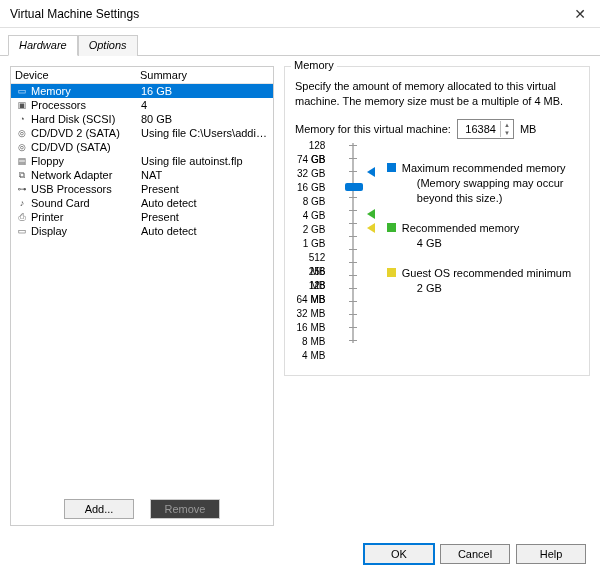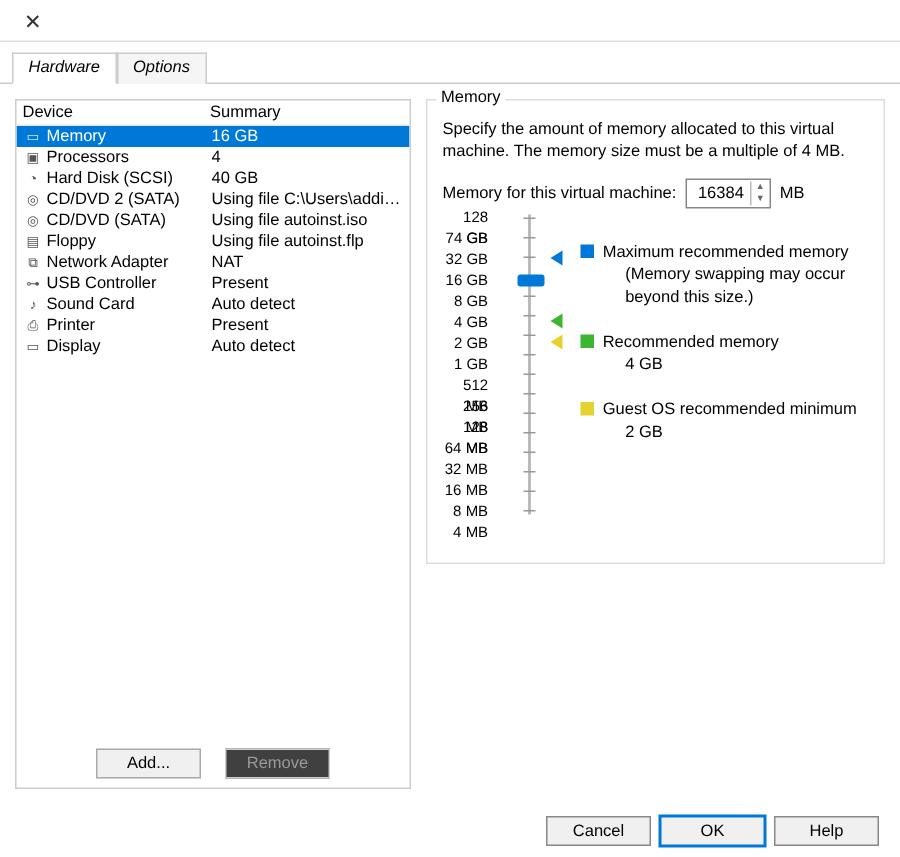--- a/index.html
+++ b/index.html
@@ -232,20 +232,21 @@
   }
   .dlgbtn.default {
     border: 1px solid #0078d7;
     outline: 1px solid #0078d7;
   }
 </style>
 </head>
 <body>
 
 <div class="titlebar">
+  <span class="title">Virtual Machine Settings</span>
   <span class="close">✕</span>
 </div>
 
 <div class="tabs">
   <div class="tab active">Hardware</div>
   <div class="tab">Options</div>
 </div>
 
 <div class="content">
   <div class="device-panel">
@@ -260,45 +261,44 @@
           <span class="col-summary">16 GB</span>
         </div>
         <div class="device-row">
           <span class="dev-icon">▣</span>
           <span class="col-device" style="width:110px">Processors</span>
           <span class="col-summary">4</span>
         </div>
         <div class="device-row">
           <span class="dev-icon">◔</span>
           <span class="col-device" style="width:110px">Hard Disk (SCSI)</span>
-          <span class="col-summary">40 GB</span>
+          <span class="col-summary">80 GB</span>
         </div>
         <div class="device-row">
           <span class="dev-icon">◎</span>
           <span class="col-device" style="width:110px">CD/DVD 2 (SATA)</span>
           <span class="col-summary">Using file C:\Users\addis\Drop...</span>
         </div>
         <div class="device-row">
           <span class="dev-icon">◎</span>
           <span class="col-device" style="width:110px">CD/DVD (SATA)</span>
-          <span class="col-summary">Using file autoinst.iso</span>
         </div>
         <div class="device-row">
           <span class="dev-icon">▤</span>
           <span class="col-device" style="width:110px">Floppy</span>
           <span class="col-summary">Using file autoinst.flp</span>
         </div>
         <div class="device-row">
           <span class="dev-icon">⧉</span>
           <span class="col-device" style="width:110px">Network Adapter</span>
           <span class="col-summary">NAT</span>
         </div>
         <div class="device-row">
           <span class="dev-icon">⊶</span>
-          <span class="col-device" style="width:110px">USB Controller</span>
+          <span class="col-device" style="width:110px">USB Processors</span>
           <span class="col-summary">Present</span>
         </div>
         <div class="device-row">
           <span class="dev-icon">♪</span>
           <span class="col-device" style="width:110px">Sound Card</span>
           <span class="col-summary">Auto detect</span>
         </div>
         <div class="device-row">
           <span class="dev-icon">⎙</span>
           <span class="col-device" style="width:110px">Printer</span>
@@ -401,16 +401,16 @@
               <div class="sub">2 GB</div>
             </div>
           </div>
         </div>
       </div>
     </div>
   </div>
 </div>
 
 <div class="dialog-buttons">
+  <div class="dlgbtn default">OK</div>
   <div class="dlgbtn">Cancel</div>
-  <div class="dlgbtn default">OK</div>
   <div class="dlgbtn">Help</div>
 </div>
 
 </body></html>

